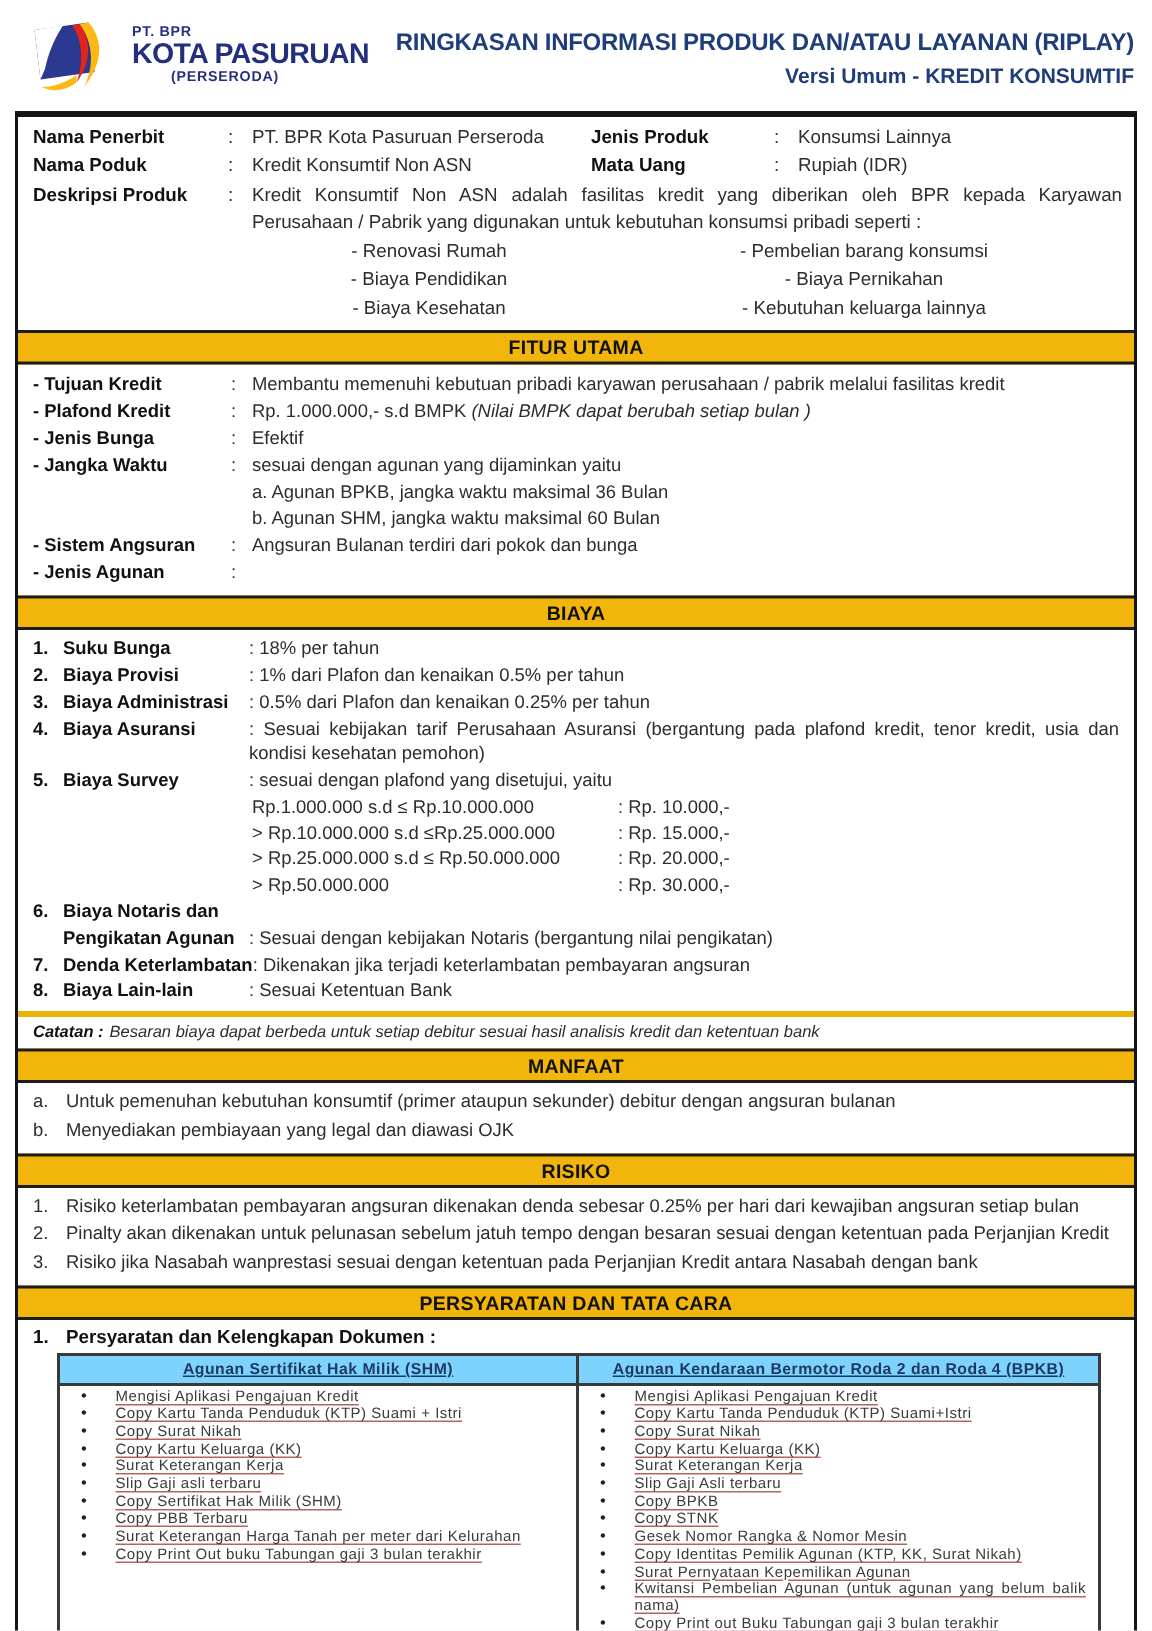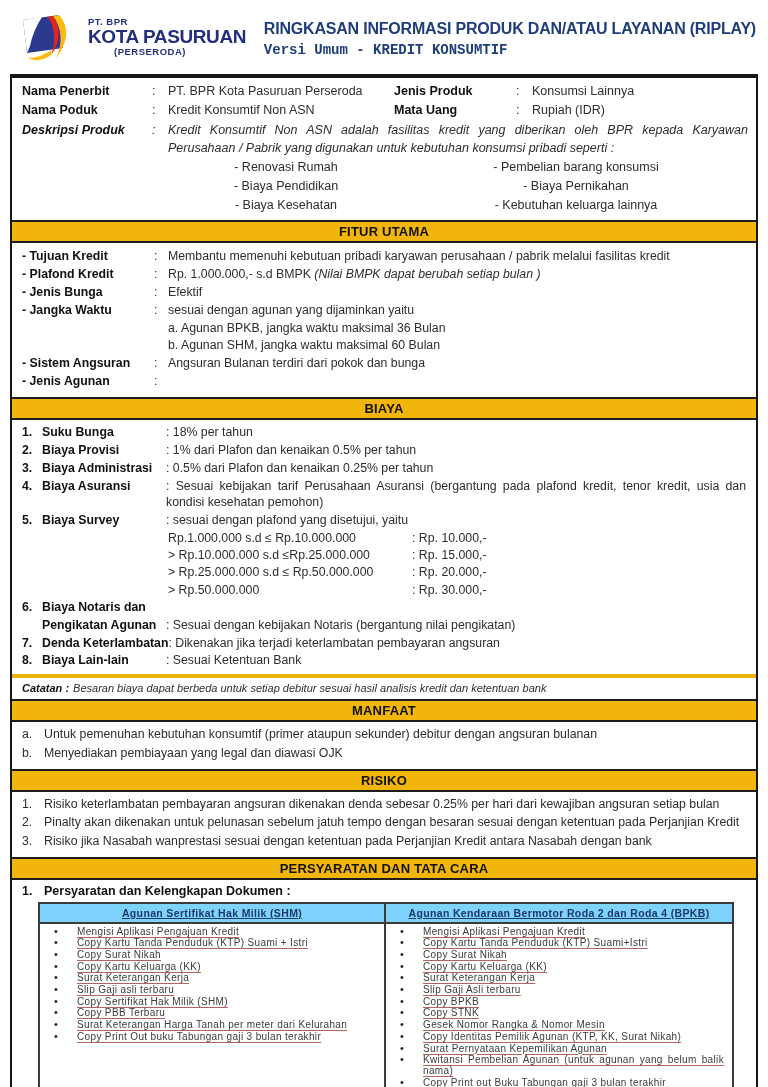--- a/index.html
+++ b/index.html
@@ -6,31 +6,31 @@
   body { background:#e8e8e8; font-family:"Liberation Sans", sans-serif; }
   .page { width:768px; height:1087px; background:#ffffff; margin:0 auto; position:relative; overflow:hidden; color:#2d2d2d; }
 
   
   .hdr { display:flex; justify-content:space-between; align-items:flex-start; padding:12px 12px 0 20px; height:74px; }
   .logo { display:flex; align-items:flex-start; gap:14px; }
   .logo-text { padding-top:5px; color:#232e7f; line-height:1.05; }
   .logo-l1 { font-size:9.5px; font-weight:bold; letter-spacing:0.5px; }
   .logo-l2 { font-size:19px; font-weight:bold; letter-spacing:-0.4px; }
   .logo-l3 { font-size:9.5px; font-weight:bold; letter-spacing:0.5px;padding-left:26px; }
-  .titles { text-align:left; color:#1f3d7a; padding-top:8px; }
+  .titles { text-align:right; color:#1f3d7a; padding-top:8px; }
   .t1 { font-size:16px; font-weight:bold; letter-spacing:-0.2px; }
-  .t2 { font-size:14px; font-weight:bold; margin-top:4px;font-family:Liberation Mono, monospace; }
+  .t2 { font-size:14px; font-weight:bold; margin-top:4px; }
 
   
   .doc { margin:0 10px; border:2px solid #161616; border-top-width:4px; border-bottom-width:3px; background:#fff; }
 
   
   .sec-info { font-size:12.5px; line-height:1.5; padding:4px 8px 6px 10px; }
   .irow { display:grid; grid-template-columns:130px 16px 226px 122px 16px 1fr; }
-  .drow { display:grid; grid-template-columns:130px 16px 1fr; margin-top:1px;font-style:italic; }
+  .drow { display:grid; grid-template-columns:130px 16px 1fr; margin-top:1px; }
   .lbl { font-weight:bold; color:#111; }
   .just { text-align:justify; }
   .examples { margin-left:146px; display:grid; grid-template-columns:236px 1fr;text-align:center; }
 
   
   .bar { background:#f2b50c; border-top:2px solid #1c1c1c; border-bottom:2px solid #1c1c1c; text-align:center; font-weight:bold; color:#111; font-size:13px; padding:2px 0; letter-spacing:0.2px; }
 
   
   .sec-fitur { font-size:12.3px; line-height:1.33; padding:5px 10px 6px 10px; }
   .frow { display:grid; grid-template-columns:132px 14px 1fr; margin-bottom:1.5px; }

